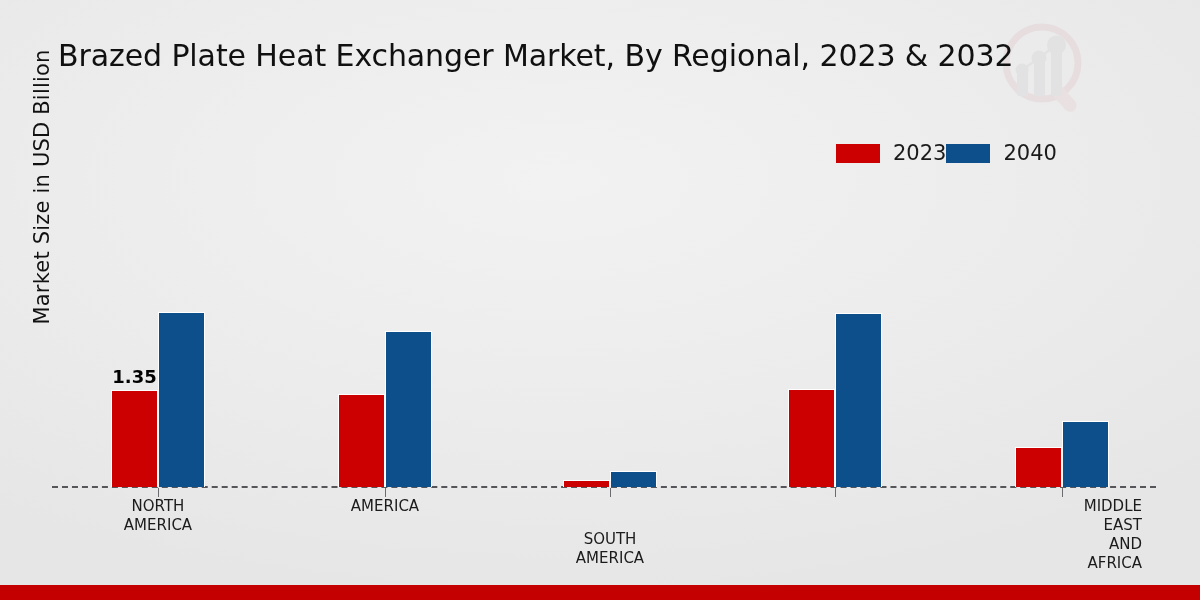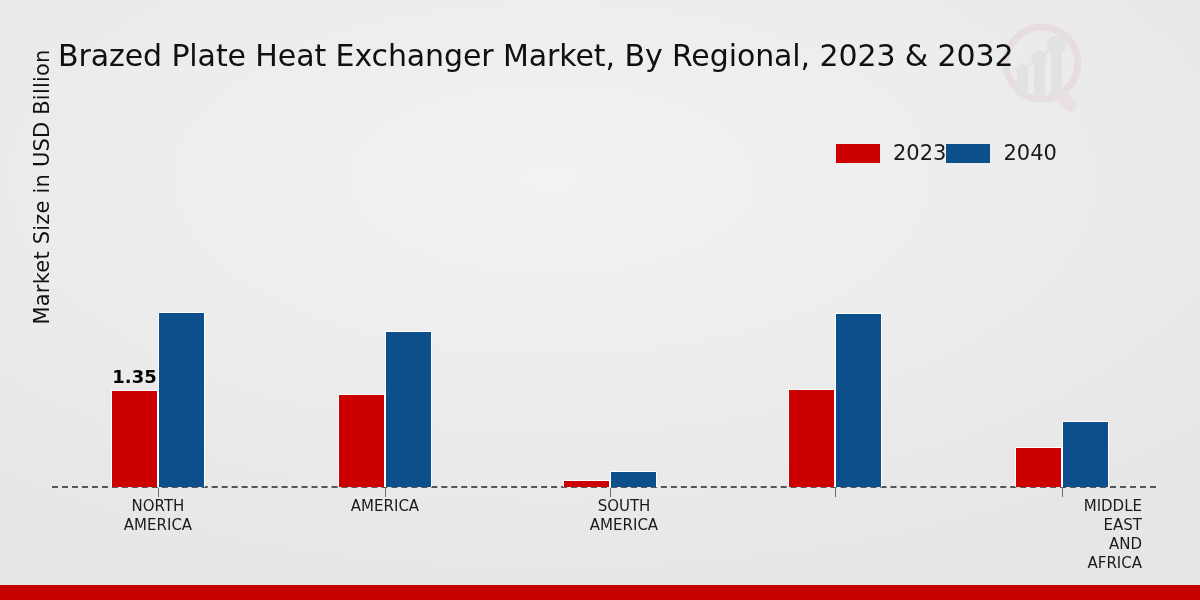--- a/index.html
+++ b/index.html
@@ -137,21 +137,21 @@
       <div class="tick" style="left: 158px;"></div>
       <div class="cat-label" style="left: 78px; width: 160px;">NORTH
 AMERICA</div>
       <div class="bar s2023" style="left: 338px; width: 47px; height: 93px; top: 394px; bottom: auto; background: rgb(204, 0, 0);"></div>
       <div class="bar s2032" style="left: 385px; width: 47px; height: 156px; top: 331px; bottom: auto; background: rgb(13, 79, 139);"></div>
       <div class="tick" style="left: 385px;"></div>
       <div class="cat-label" style="left: 305px; width: 160px;">AMERICA</div>
       <div class="bar s2023" style="left: 563px; width: 47px; height: 7px; top: 480px; bottom: auto; background: rgb(204, 0, 0);"></div>
       <div class="bar s2032" style="left: 610px; width: 47px; height: 16px; top: 471px; bottom: auto; background: rgb(13, 79, 139);"></div>
       <div class="tick" style="left: 610px;"></div>
-      <div class="cat-label" style="left: 544px; width: 160px;">SOUTH
+      <div class="cat-label" style="left: 530px; width: 160px; margin-top: 33px;">SOUTH
 AMERICA</div>
       <div class="bar s2023" style="left: 788px; width: 47px; height: 98px; top: 389px; bottom: auto; background: rgb(204, 0, 0);"></div>
       <div class="bar s2032" style="left: 835px; width: 47px; height: 174px; top: 313px; bottom: auto; background: rgb(13, 79, 139);"></div>
       <div class="tick" style="left: 835px;"></div>
       <div class="bar s2023" style="left: 1015px; width: 47px; height: 40px; top: 447px; bottom: auto; background: rgb(204, 0, 0);"></div>
       <div class="bar s2032" style="left: 1062px; width: 47px; height: 66px; top: 421px; bottom: auto; background: rgb(13, 79, 139);"></div>
       <div class="tick" style="left: 1062px;"></div>
       <div class="cat-label" style="left: 982px; width: 160px; text-align: right;">MIDDLE
 EAST
 AND

